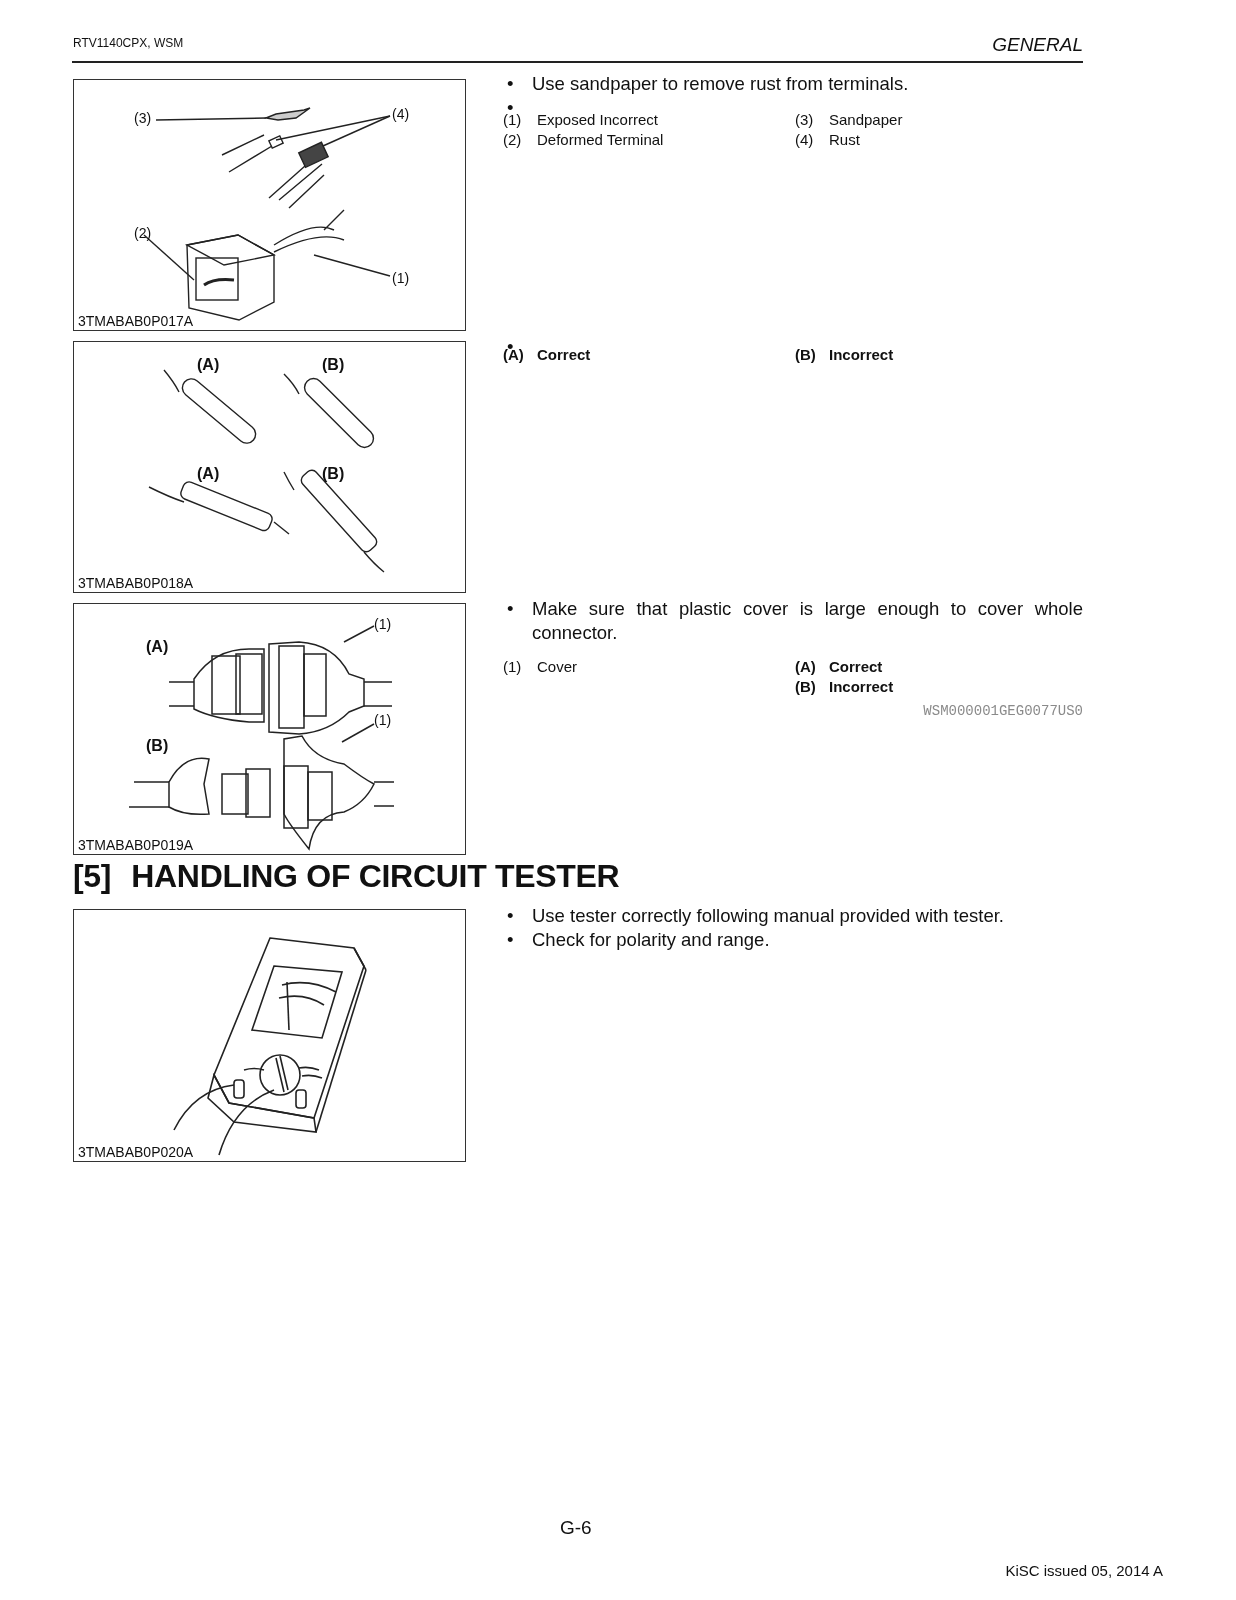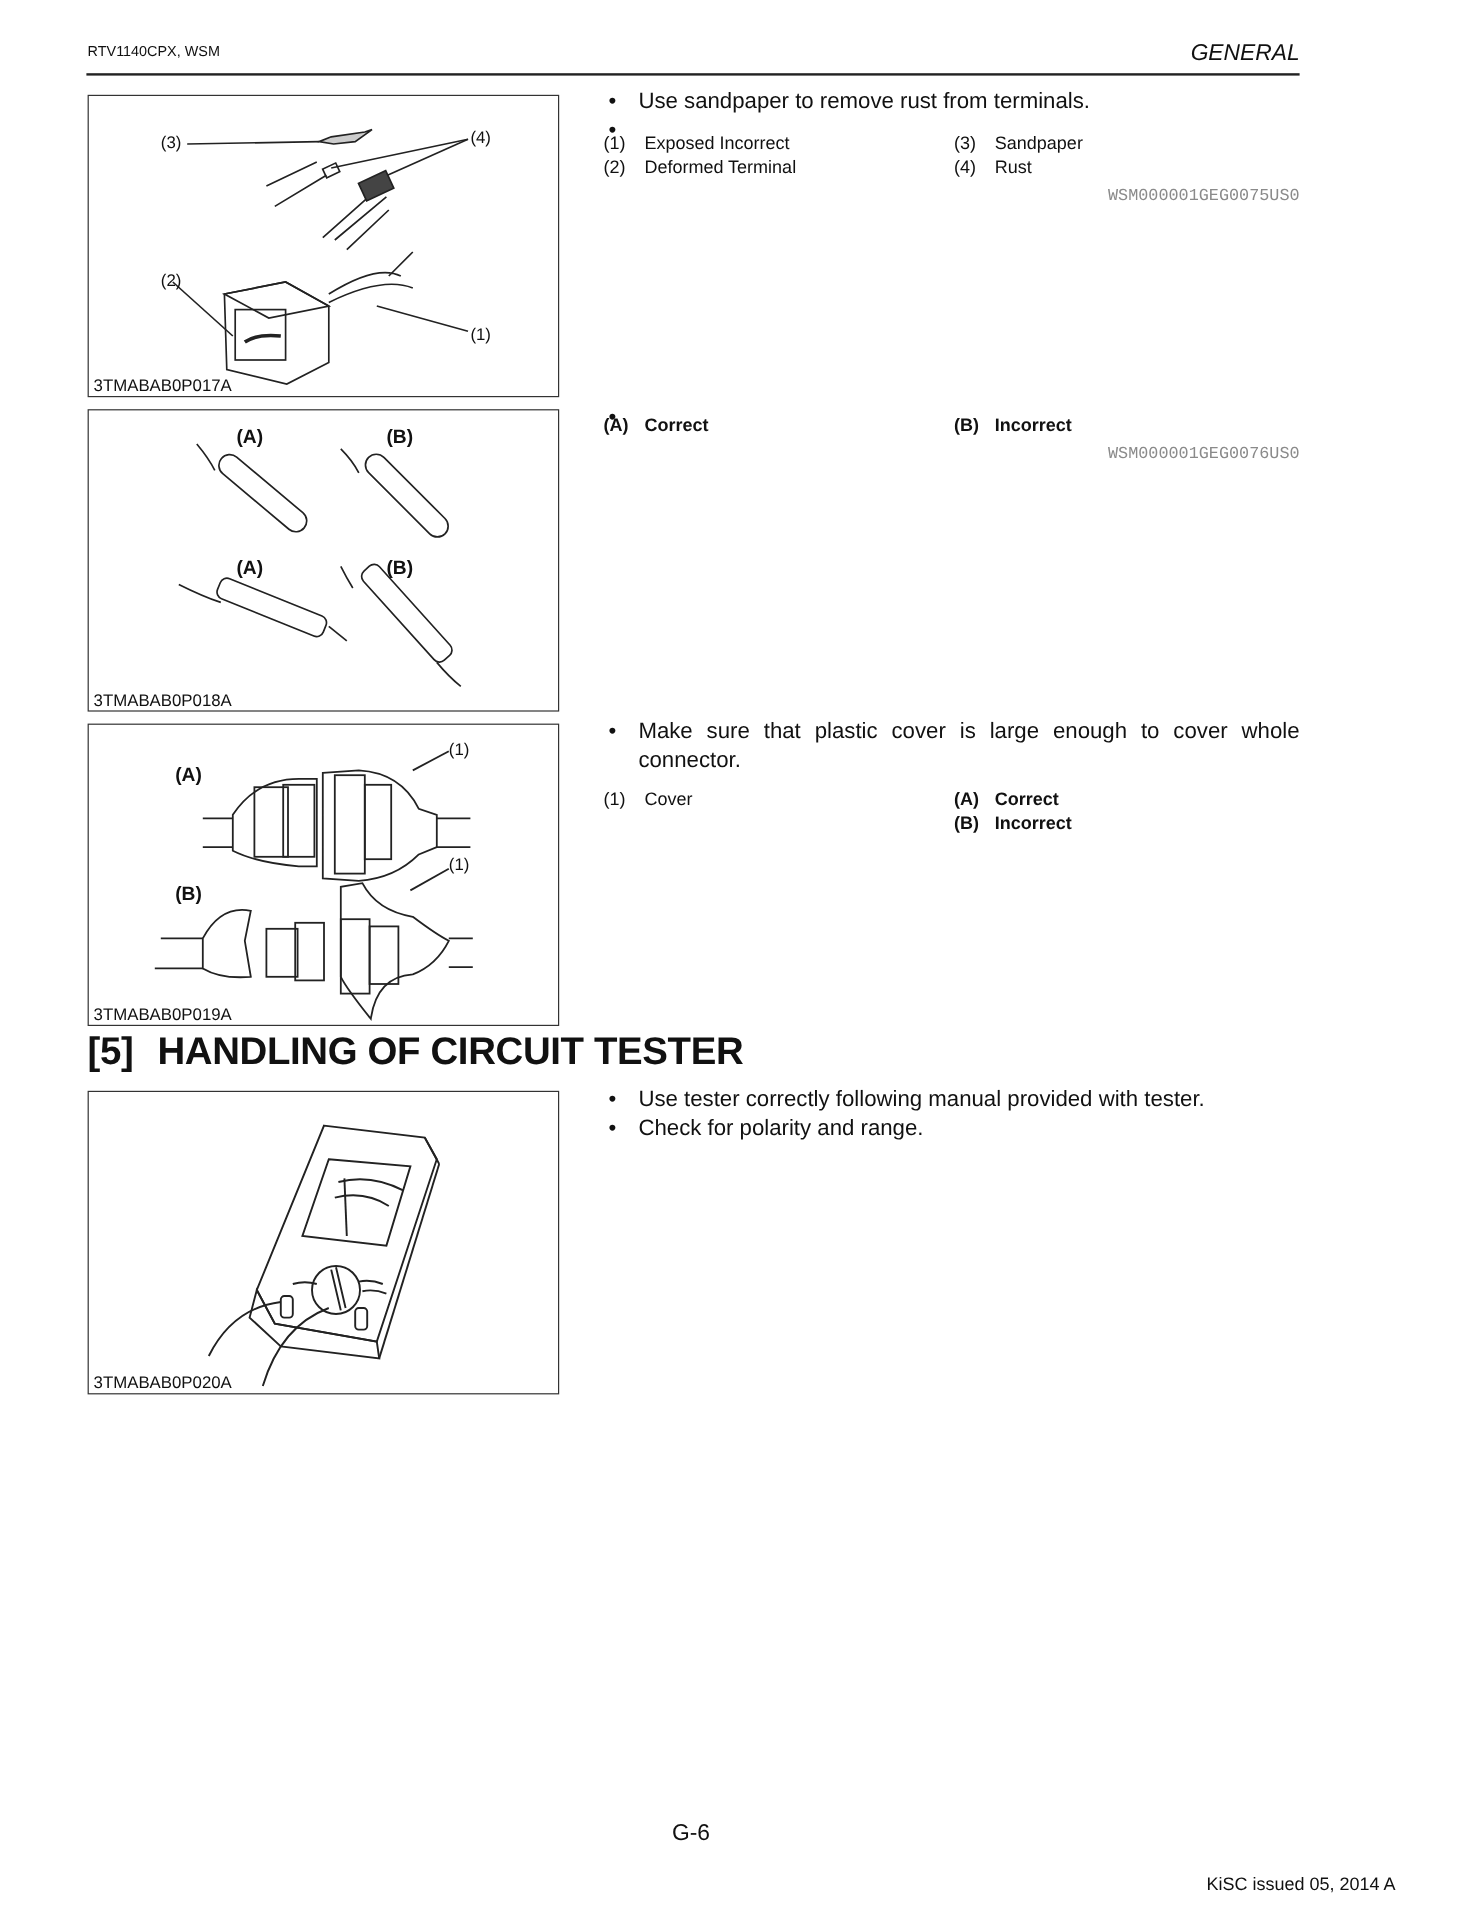--- a/index.html
+++ b/index.html
@@ -73,21 +73,20 @@
       </div>
     <div class="li">
         <span class="num">(2)</span>
         <span>Deformed Terminal</span>
       </div>
     <div class="li">
         <span class="num">(4)</span>
         <span>Rust</span>
       </div>
   </div>
-  <div class="code">WSM000001GEG0075US0</div>
 </div>
 
 <div class="figbox" style="top:341px;height:250px;">
   <svg width="391" height="250" viewBox="0 0 391 250">
     <g fill="none" stroke="#222" stroke-width="1.4">
       <path d="M90 28 Q100 40 105 50"></path>
       <rect x="100" y="60" width="90" height="18" rx="9" transform="rotate(40 145 69)"></rect>
       <path d="M210 32 Q220 42 225 52"></path>
       <rect x="220" y="62" width="90" height="18" rx="9" transform="rotate(45 265 71)"></rect>
       <path d="M75 145 Q95 155 110 160"></path>
@@ -110,21 +109,20 @@
   <div class="legend bold" style="margin-top:10px;">
     <div class="li">
         <span class="num">(A)</span>
         <span>Correct</span>
       </div>
     <div class="li">
         <span class="num">(B)</span>
         <span>Incorrect</span>
       </div>
   </div>
-  <div class="code">WSM000001GEG0076US0</div>
 </div>
 
 <div class="figbox" style="top:603px;height:250px;">
   <svg width="391" height="250" viewBox="0 0 391 250">
     <g fill="none" stroke="#222" stroke-width="1.5">
       <path d="M95 78 L120 78 M95 102 L120 102"></path>
       <path d="M120 75 Q140 45 175 45 L190 45 L190 118 L175 118 Q140 115 120 105 Z"></path>
       <rect x="138" y="52" width="28" height="58"></rect>
       <rect x="162" y="50" width="26" height="60"></rect>
       <path d="M195 40 L225 38 Q260 40 275 70 L290 75 L290 102 L275 108 Q255 128 225 130 L195 128 Z"></path>
@@ -163,20 +161,21 @@
       </div>
     <div class="li">
         <span class="num"></span>
         <span></span>
       </div>
     <div class="li" style="font-weight:bold;">
         <span class="num">(B)</span>
         <span>Incorrect</span>
       </div>
   </div>
+  <div class="code">WSM000001GEG0077US0</div>
 </div>
 
 <div class="abs section-title">
   <span class="sec-num">[5]</span><span>HANDLING OF CIRCUIT TESTER</span>
 </div>
 
 <div class="figbox" style="top:909px;height:251px;">
   <svg width="391" height="251" viewBox="0 0 391 251">
     <g fill="none" stroke="#222" stroke-width="1.6">
       <polygon points="196,28 280,38 290,56 240,208 155,193 140,165"></polygon>

